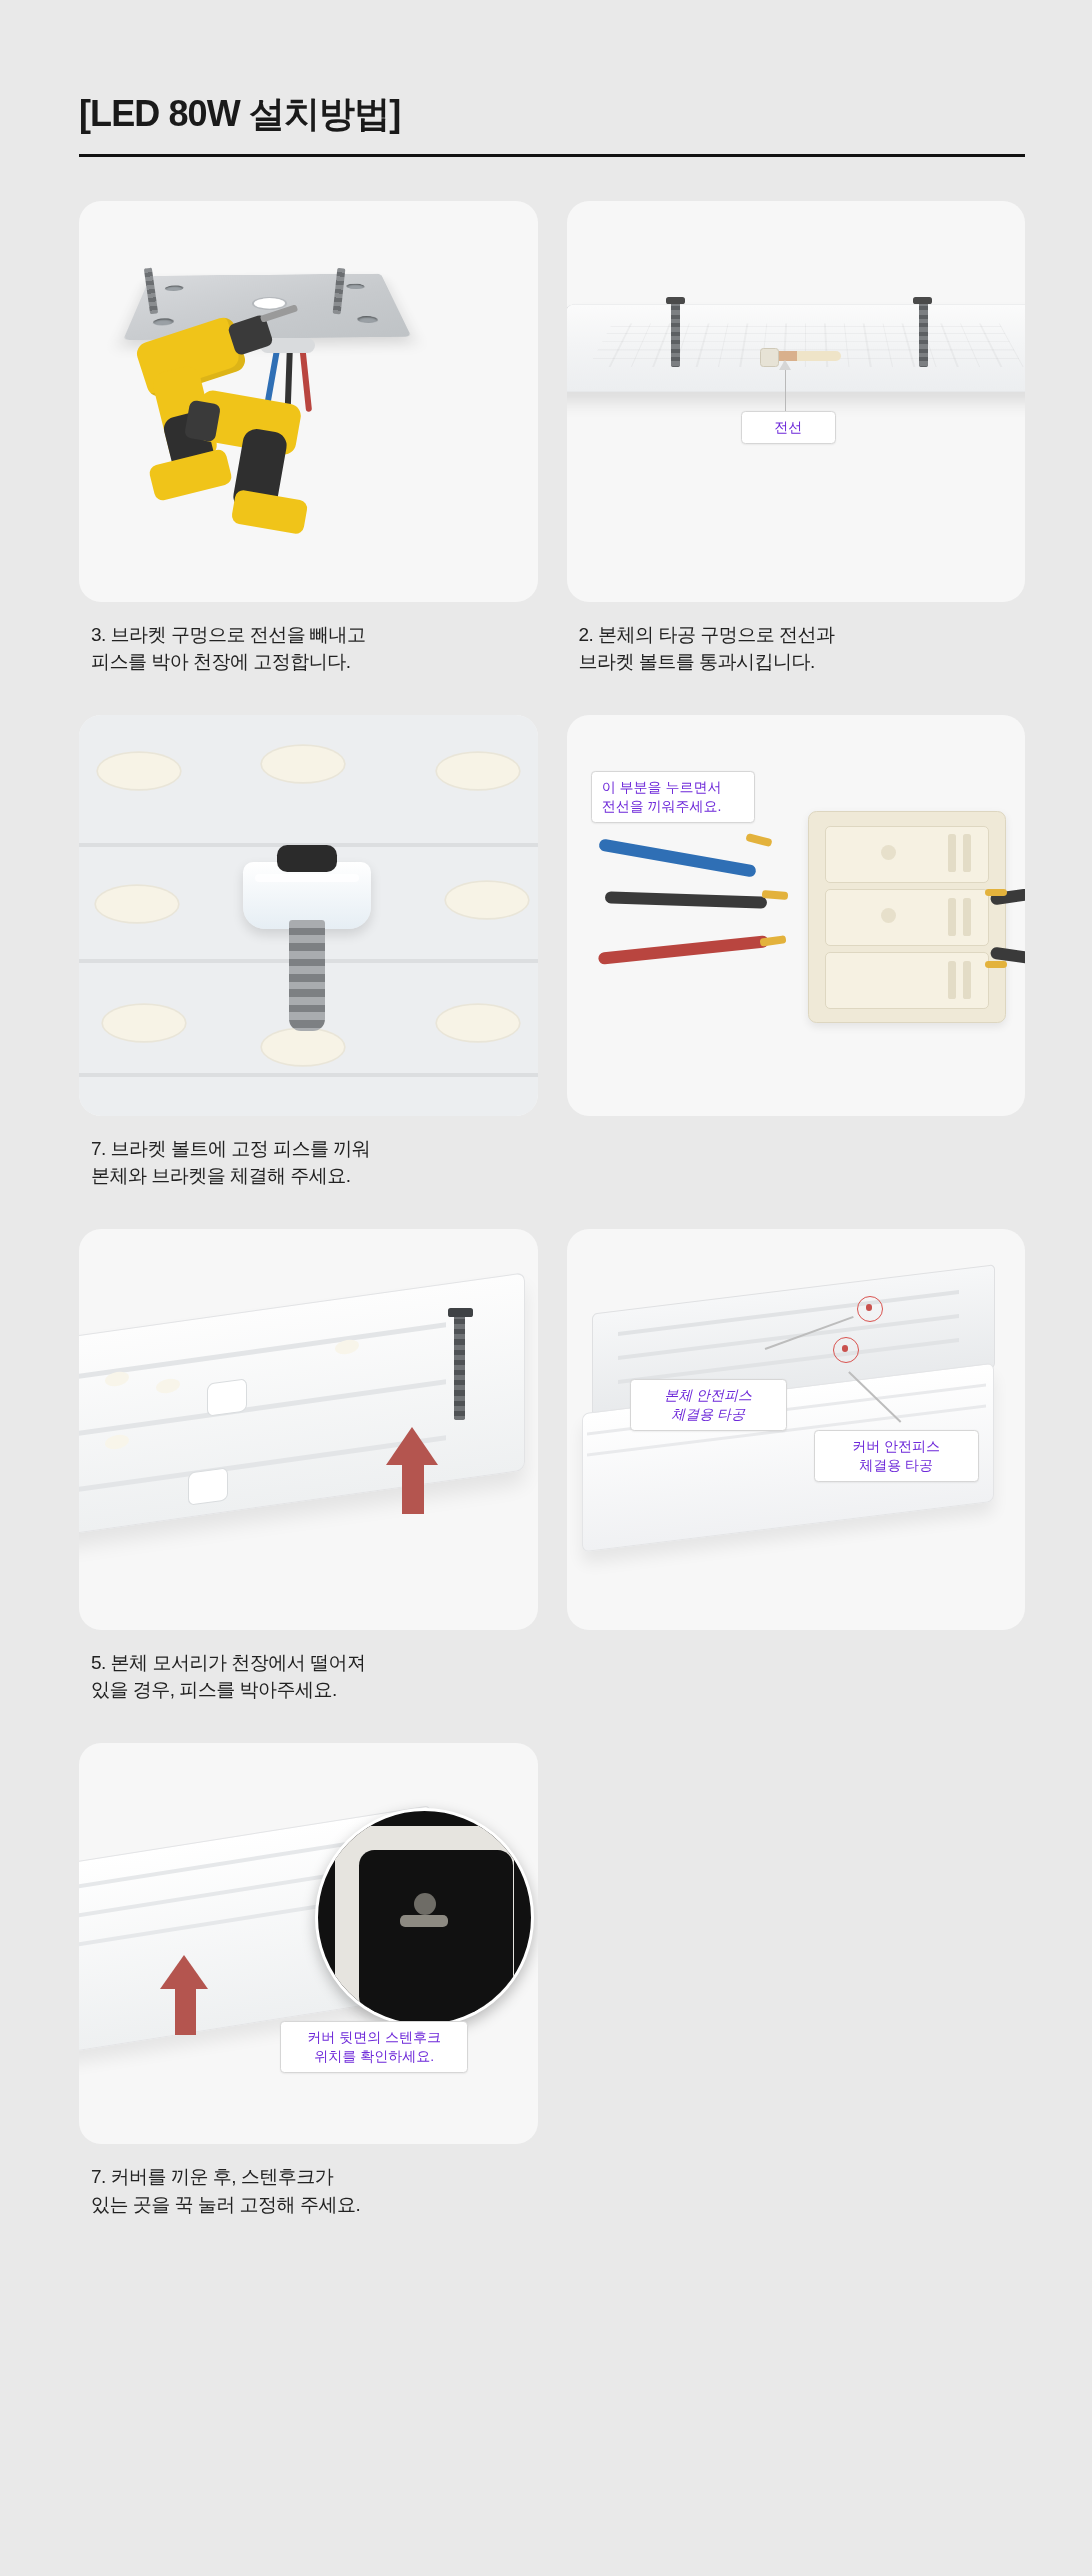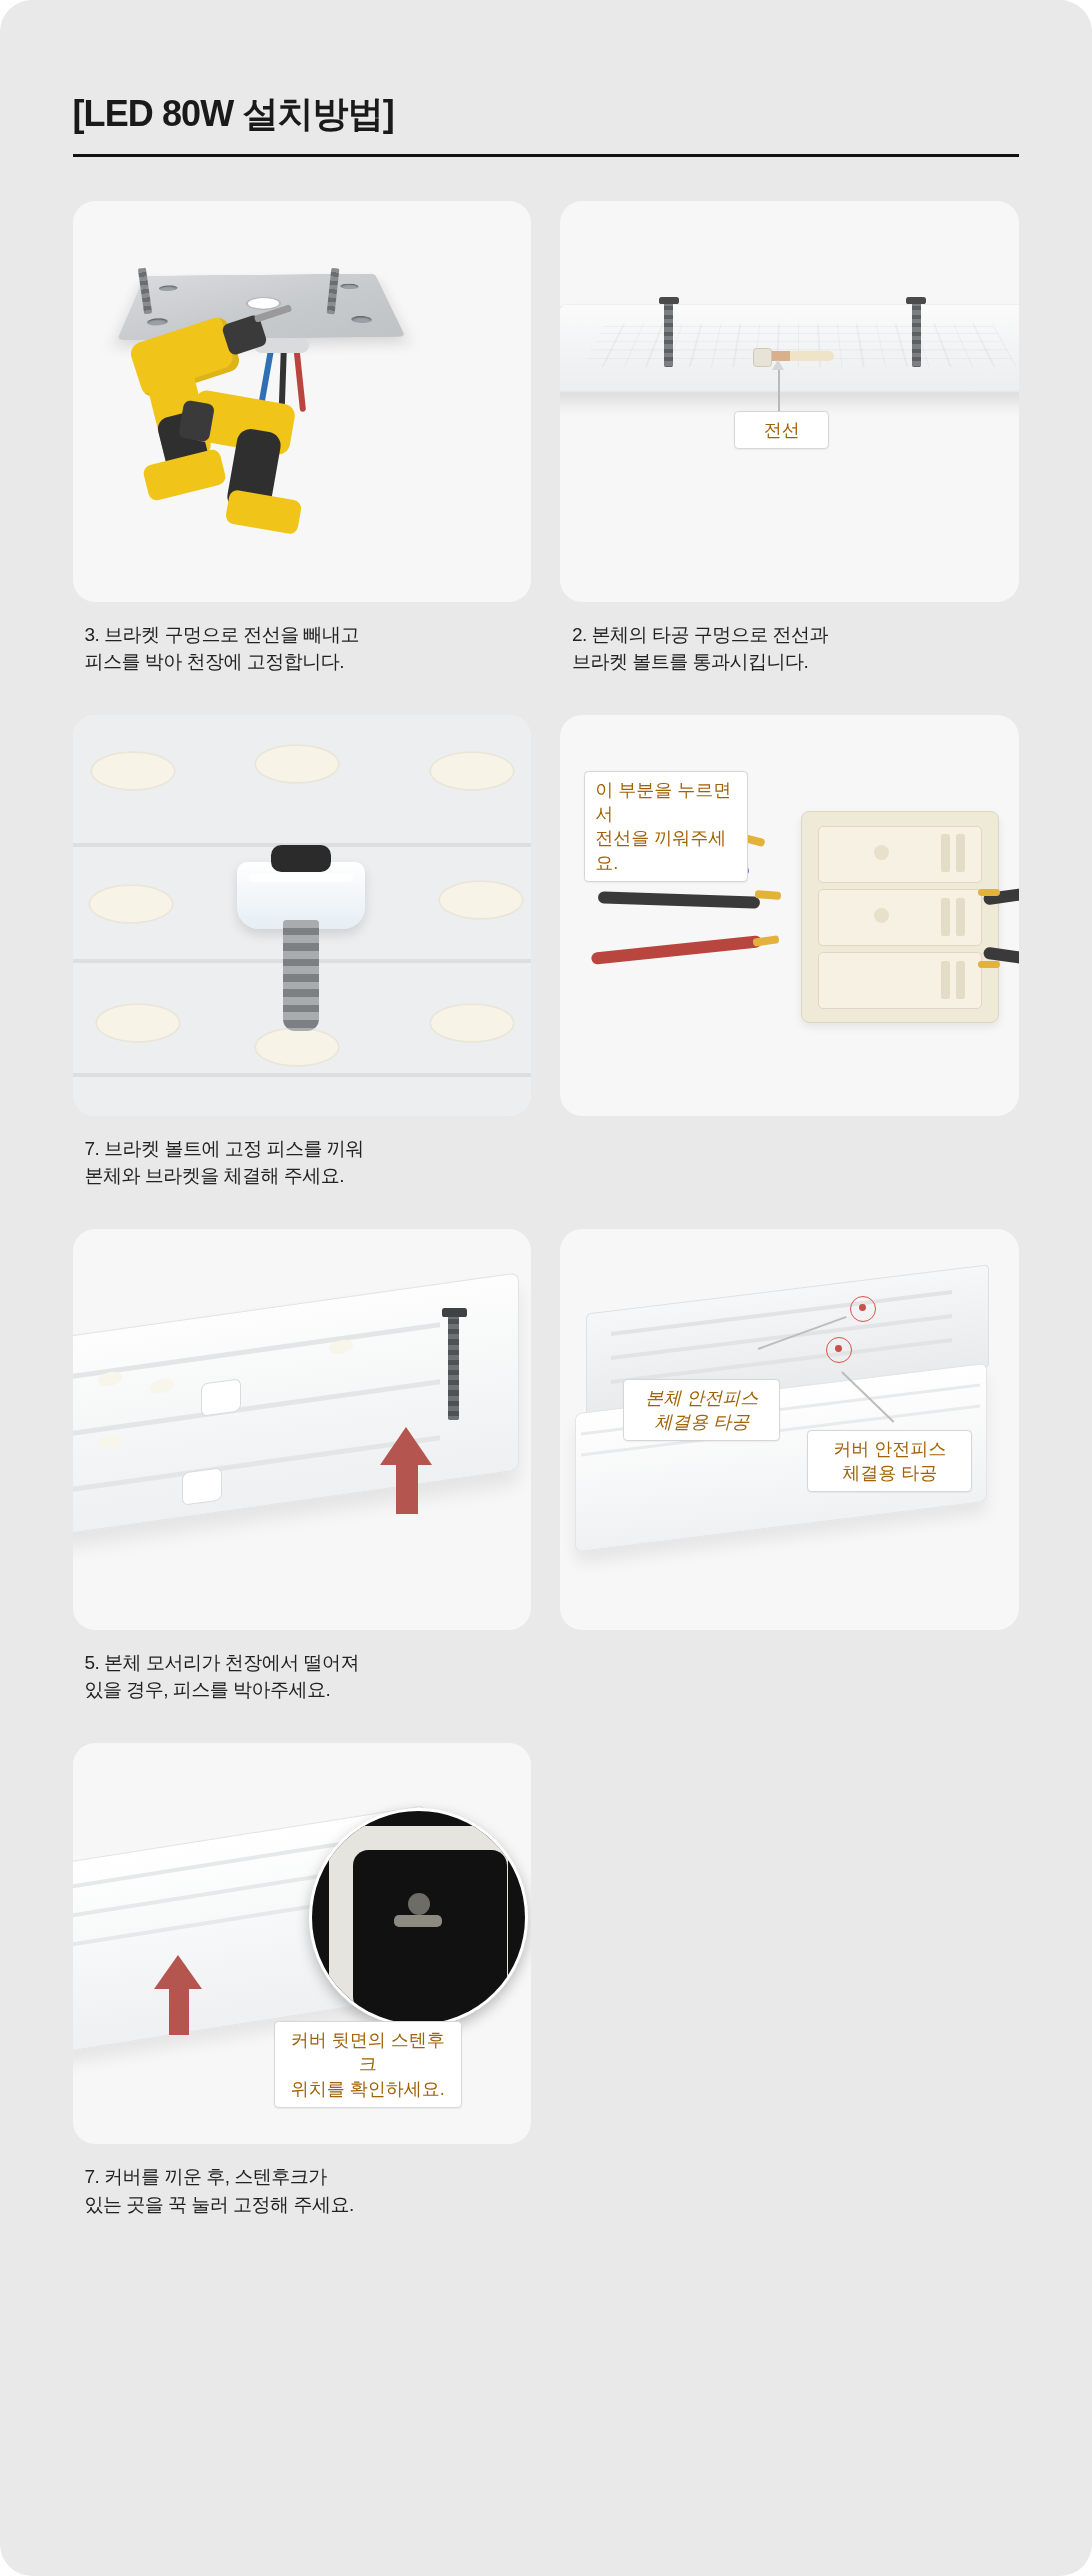--- a/index.html
+++ b/index.html
@@ -8,23 +8,22 @@
     background: #ffffff;
   }
   body {
     font-family: "Liberation Sans", "DejaVu Sans", sans-serif;
   }
   .page {
     width: 1092px;
     min-height: 2576px;
     box-sizing: border-box;
     background: #e9e9e9;
-    padding: 0 29px 51px 28px;
+    padding: 0 29px 51px 35px;
     position: relative;
-    border-radius: 32px;
   }
   .sheet {
     width: 1034px;
     margin: 0 auto;
     background: #e9e9e9;
     padding-top: 94px;
     box-sizing: border-box;
   }
   .title-wrap {
     padding: 0 44px;
@@ -127,22 +126,22 @@
   }
   .drill2-batt {
     left: 154px; top: 294px; width: 73px; height: 34px;
     background: #f0c419; border-radius: 8.5px; transform: rotate(10deg);
   }
 
   .callout {
     background: #ffffff;
     border: 0.9px solid #d6d6d6;
     border-radius: 4.3px;
-    font-size: 18px;
-    color: #a16207;
+    font-size: 14px;
+    color: #6d28d9;
     padding: 6px 10.2px;
     line-height: 1.35;
     text-align: center;
     white-space: pre-line;
     box-shadow: 0 0.9px 1.7px rgba(0,0,0,0.06);
   }
 </style>
 </head>
 <body>
 

